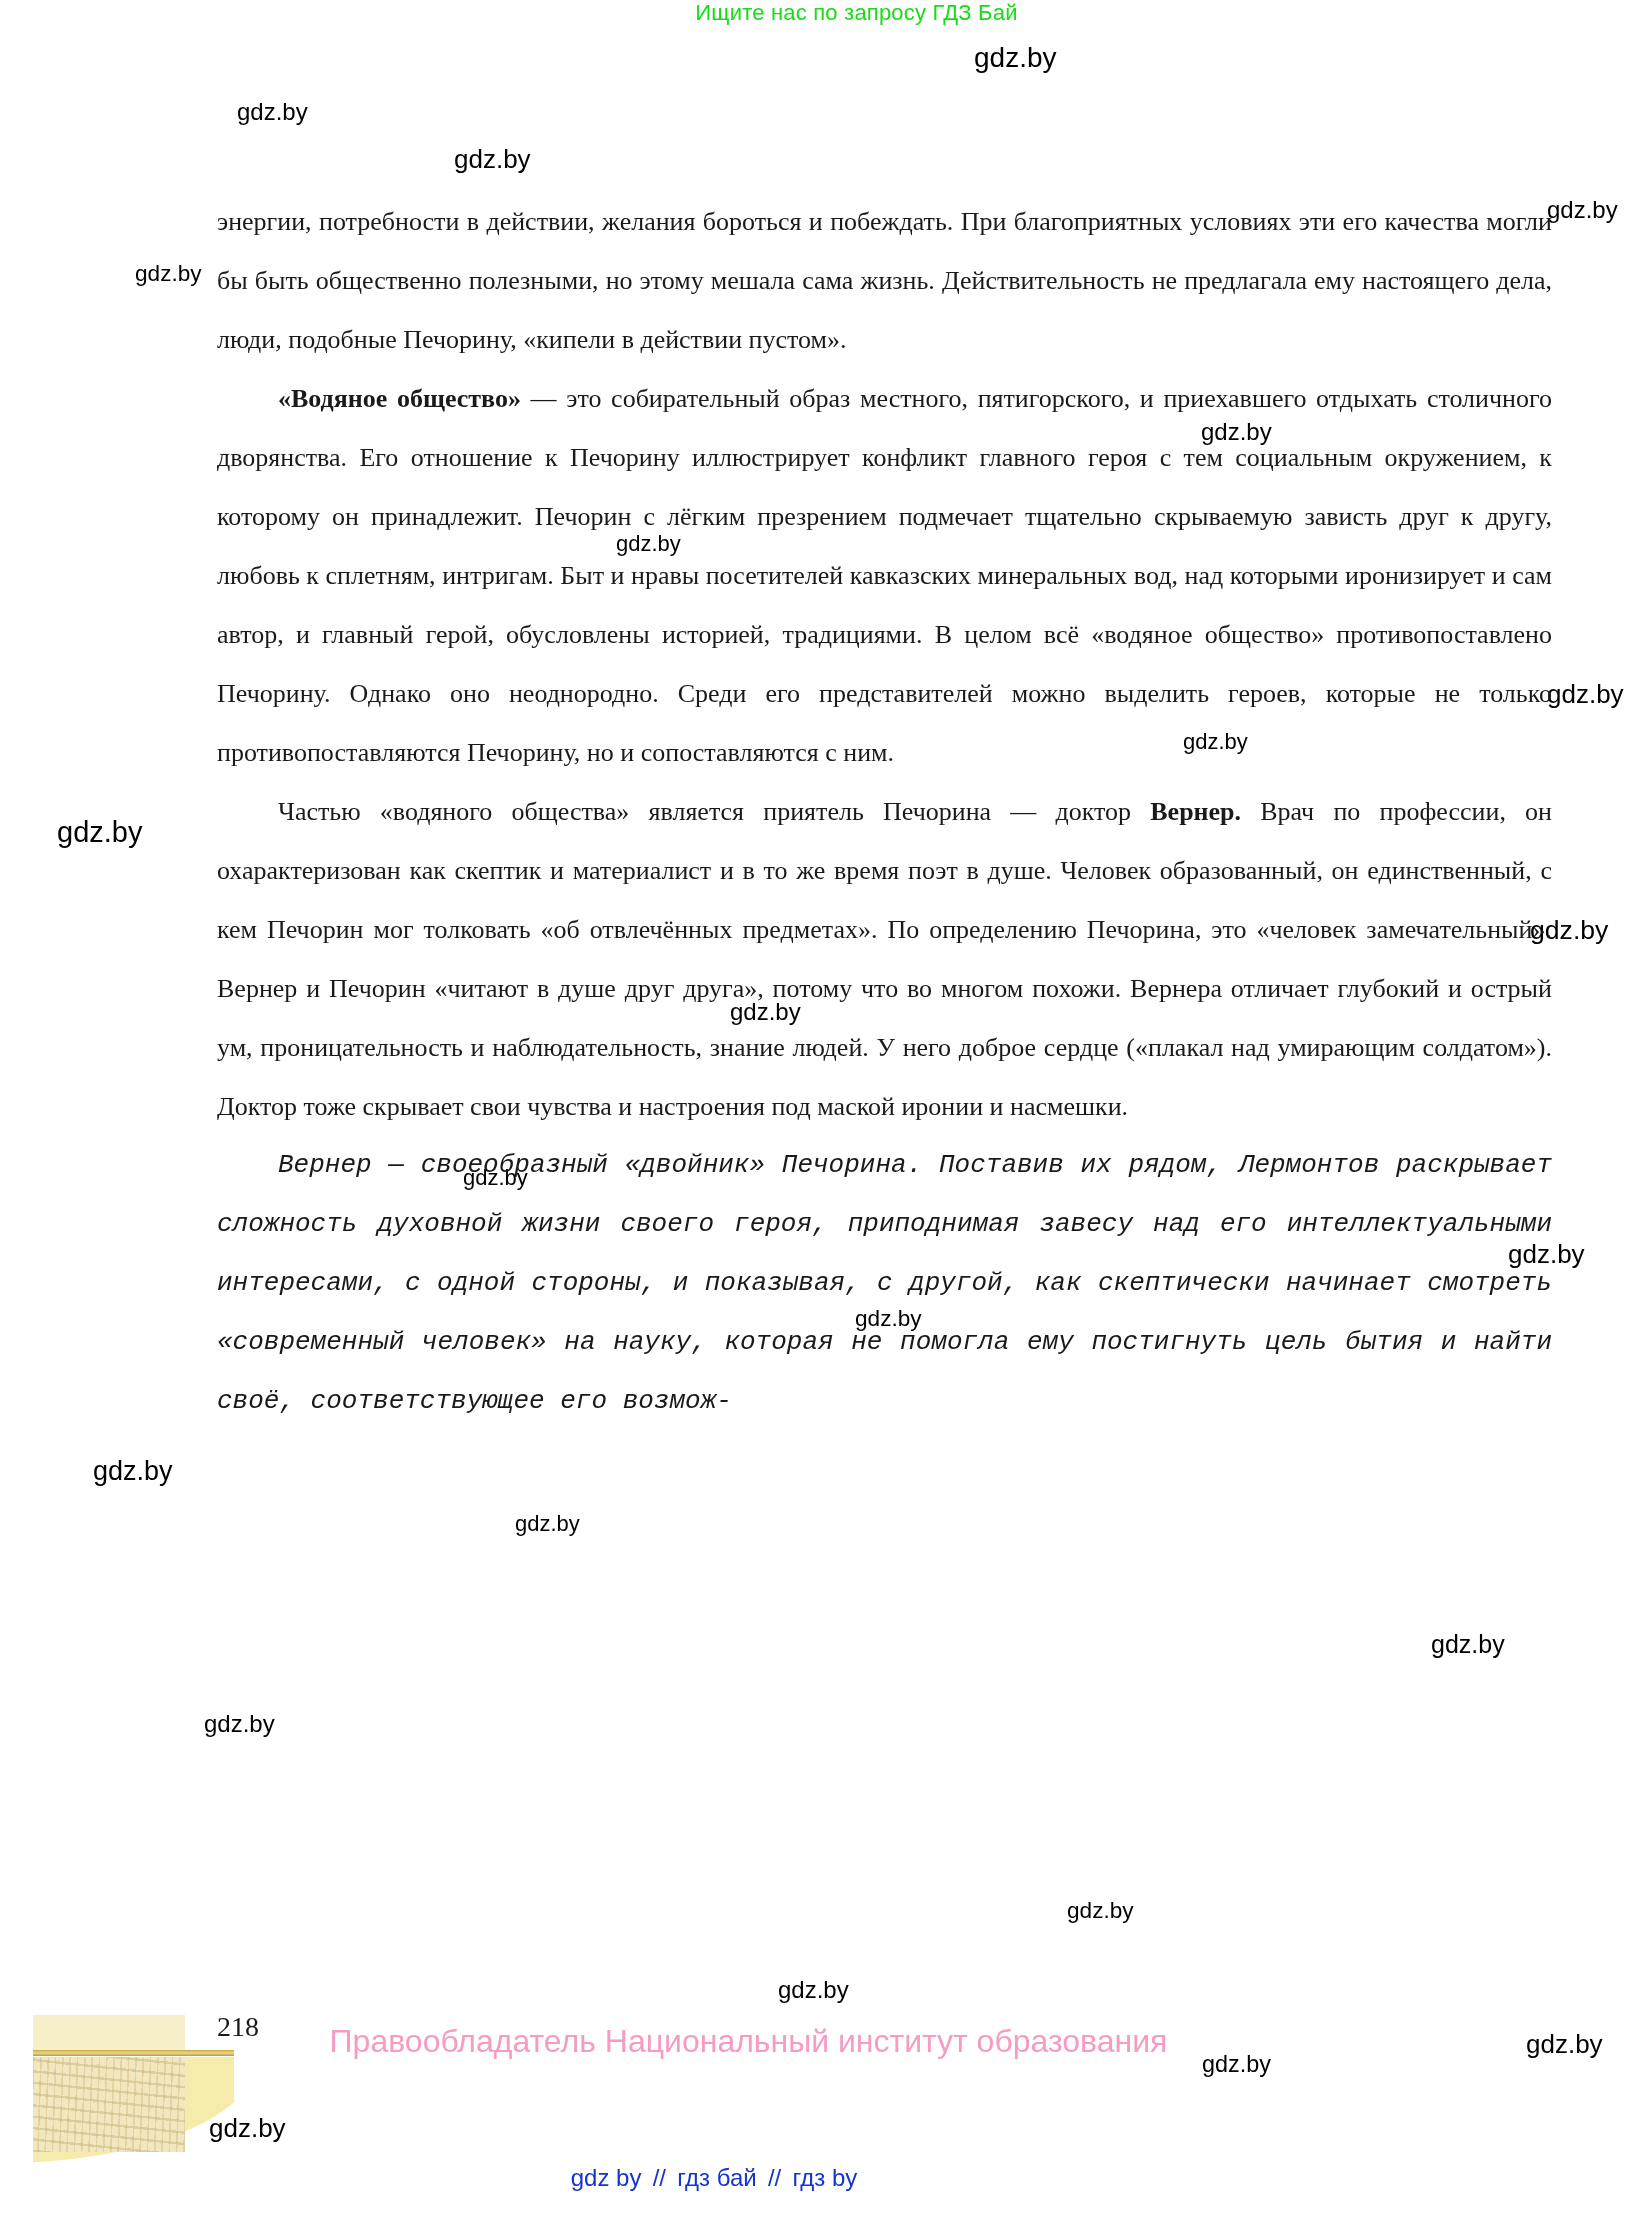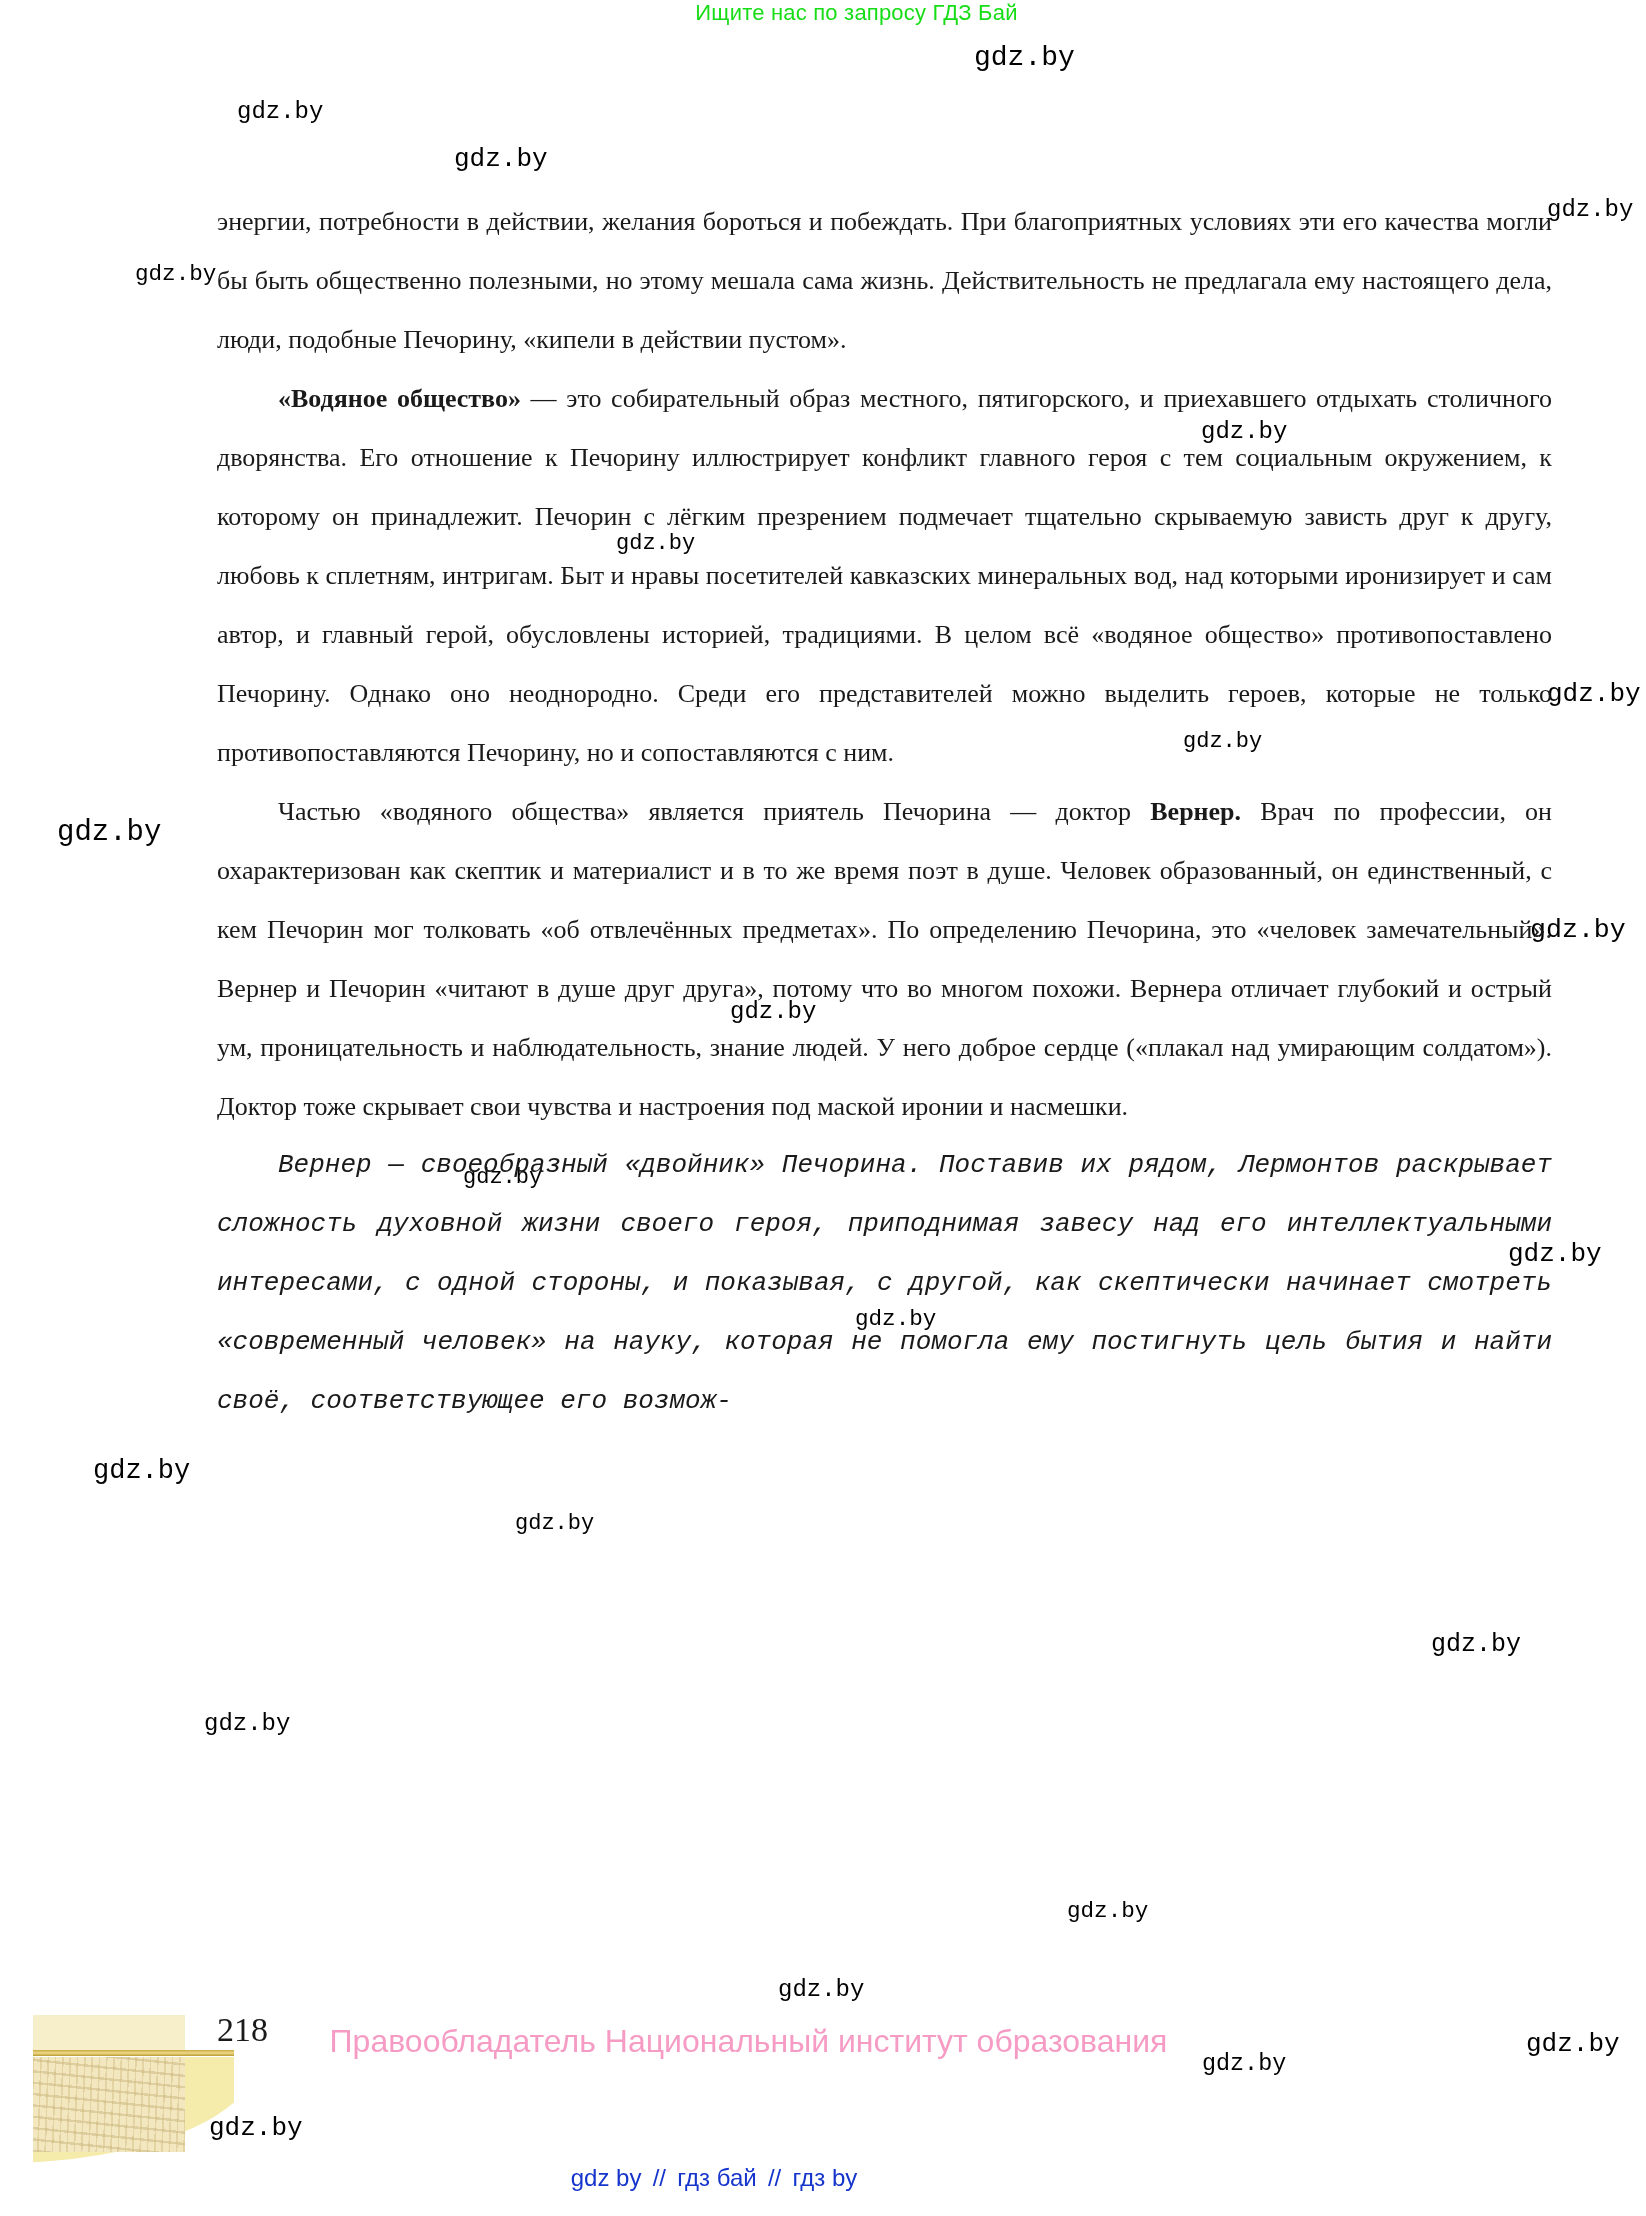--- a/index.html
+++ b/index.html
@@ -30,21 +30,21 @@
     font-family: "Liberation Sans", "DejaVu Sans", sans-serif;
     font-size: 22px;
     color: #17dd17;
     letter-spacing: 0.2px;
     white-space: nowrap;
   }
 
   
   .wm {
     position: absolute;
-    font-family: Liberation Mono, monospace;
+    font-family: Liberation Sans, sans-serif;
     color: #000000;
     white-space: nowrap;
     user-select: none;
   }
 
   
   .text-column {
     position: absolute;
     left: 184px;
     top: 192px;
@@ -63,21 +63,21 @@
   p.para.indent { text-indent: 61px; }
   p.para.cont   { text-indent: 0; }
   p.para.ital   { font-style: italic; font-family: Liberation Mono, monospace; }
   b.bold { font-weight: bold; }
 
   
   .page-number {
     position: absolute;
     left: 184px;
     top: 2011px;
-    font-size: 34px;
+    font-size: 28px;
     color: #1a1a1a;
     text-align: right;
   }
 
   
   .copyright {
     position: absolute;
     left: 0;
     top: 2023px;
     width: 1431px;

